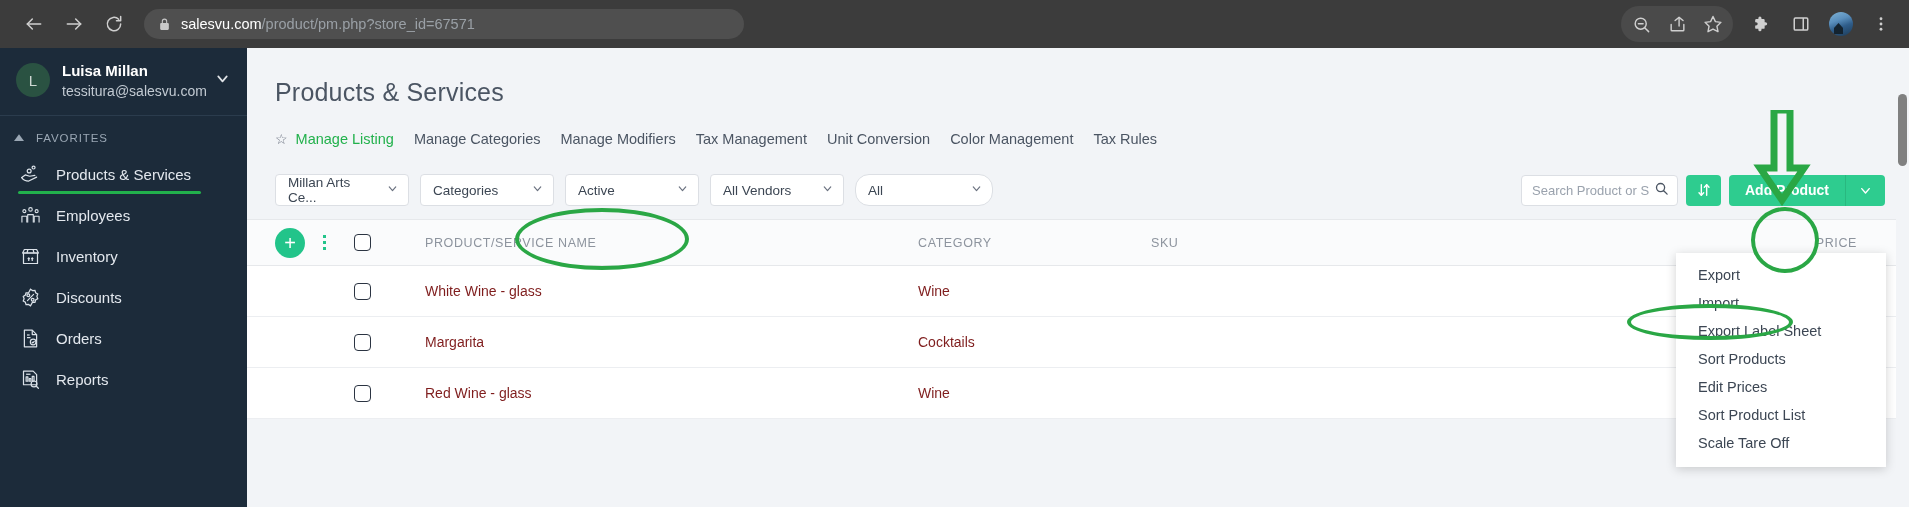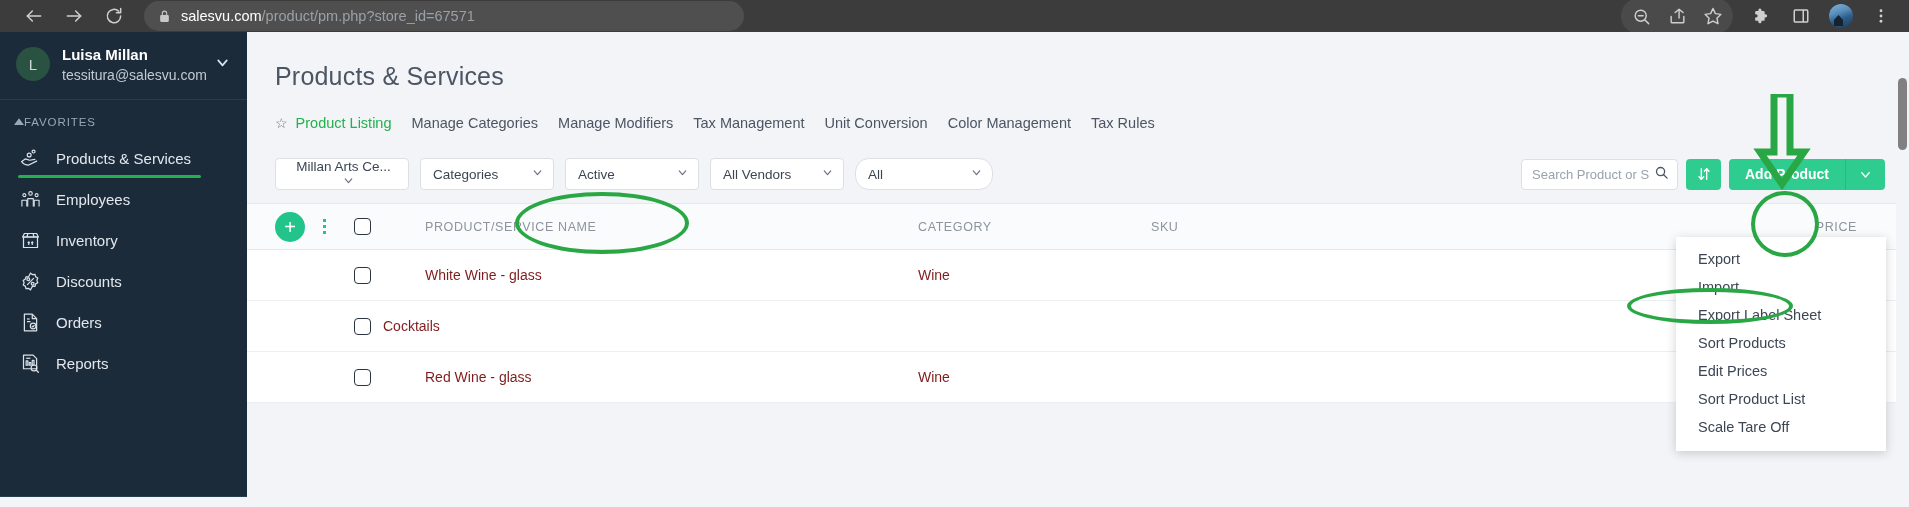--- a/index.html
+++ b/index.html
@@ -5,21 +5,21 @@
   * { box-sizing: border-box; margin: 0; padding: 0; }
   html, body {
     width: 1909px; height: 507px;
     overflow: hidden;
     font-family: "Liberation Sans", sans-serif;
     background: #f2f4f7;
   }
 
   
   .browser-bar {
-    height: 32px;
+    height: 48px;
     background: #3c3c3c;
     display: flex;
     align-items: center;
     padding: 8px 14px;
     position: relative;
   }
   .nav-btn {
     width: 40px; height: 40px;
     display: flex; align-items: center; justify-content: center;
     color: #cfcfcf;
@@ -100,21 +100,21 @@
     background: #2a5242; color: #cfd8d3;
     display: flex; align-items: center; justify-content: center;
     font-size: 15px; flex: 0 0 auto;
   }
   .sb-user-text { flex: 1 1 auto; min-width: 0; }
   .sb-name { font-size: 15px; font-weight: bold; color: #ffffff; line-height: 1.25; }
   .sb-email { font-size: 14px; color: #c2cad2; margin-top: 2px; }
   .sb-caret { color: #dfe3e7; flex: 0 0 auto; }
 
   .sb-section {
-    display: flex; align-items: center; gap: 0;
+    display: flex; align-items: center; gap: 12px;
     padding: 16px 16px 8px 14px;
     font-size: 11.5px;
     letter-spacing: .9px;
     color: #9aa7b4;
   }
   .sb-nav { padding-top: 2px; }
   .sb-item {
     display: flex; align-items: center; gap: 14px;
     padding: 10px 16px 10px 18px;
     font-size: 15px;
@@ -172,21 +172,21 @@
     border: 1px solid #dcdfe4;
     border-radius: 4px;
     display: flex; align-items: center;
     justify-content: space-between;
     padding: 0 9px 0 12px;
     font-size: 13.5px;
     color: #3c4653;
     min-width: 134px;
   }
   .select .chev { color: #6b7280; margin-left: 10px; }
-  .sel-store { width: 134px; flex-direction: column; }
+  .sel-store { width: 134px; }
   .sel-cat { width: 134px; }
   .sel-status { width: 134px; }
   .sel-vendor { width: 134px; align-items: center; }
   .sel-all { width: 138px; border-radius: 14px; }
 
   .toolbar-right {
     margin-left: auto;
     display: flex; align-items: center; gap: 8px;
   }
   .search-box {
@@ -513,21 +513,21 @@
     </div>
     <div class="sb-divider"></div>
   </div>
 
   <div class="main">
 
     <div class="page-title">Products &amp; Services</div>
 
     <div class="tabs">
       <span class="tab-star">☆</span>
-      <div class="tab active">Product Listing</div>
+      <div class="tab active">Manage Listing</div>
       <div class="tab">Manage Categories</div>
       <div class="tab">Manage Modifiers</div>
       <div class="tab">Tax Management</div>
       <div class="tab">Unit Conversion</div>
       <div class="tab">Color Management</div>
       <div class="tab">Tax Rules</div>
     </div>
 
     <div class="toolbar">
       <div class="select sel-store">
@@ -616,20 +616,21 @@
         <div class="td c-sku"></div>
         <div class="td-price c-price">7</div>
       </div>
 
       <div class="trow">
         <div class="spacer"></div>
           <div class="kebab-sp"></div>
         <div class="c-check">
             <div class="cb"></div>
           </div>
+        <div class="td c-name">Margarita</div>
         <div class="td c-cat">Cocktails</div>
         <div class="td c-sku"></div>
         <div class="td-price c-price">8</div>
       </div>
 
       <div class="trow">
         <div class="spacer"></div>
           <div class="kebab-sp"></div>
         <div class="c-check">
             <div class="cb"></div>

